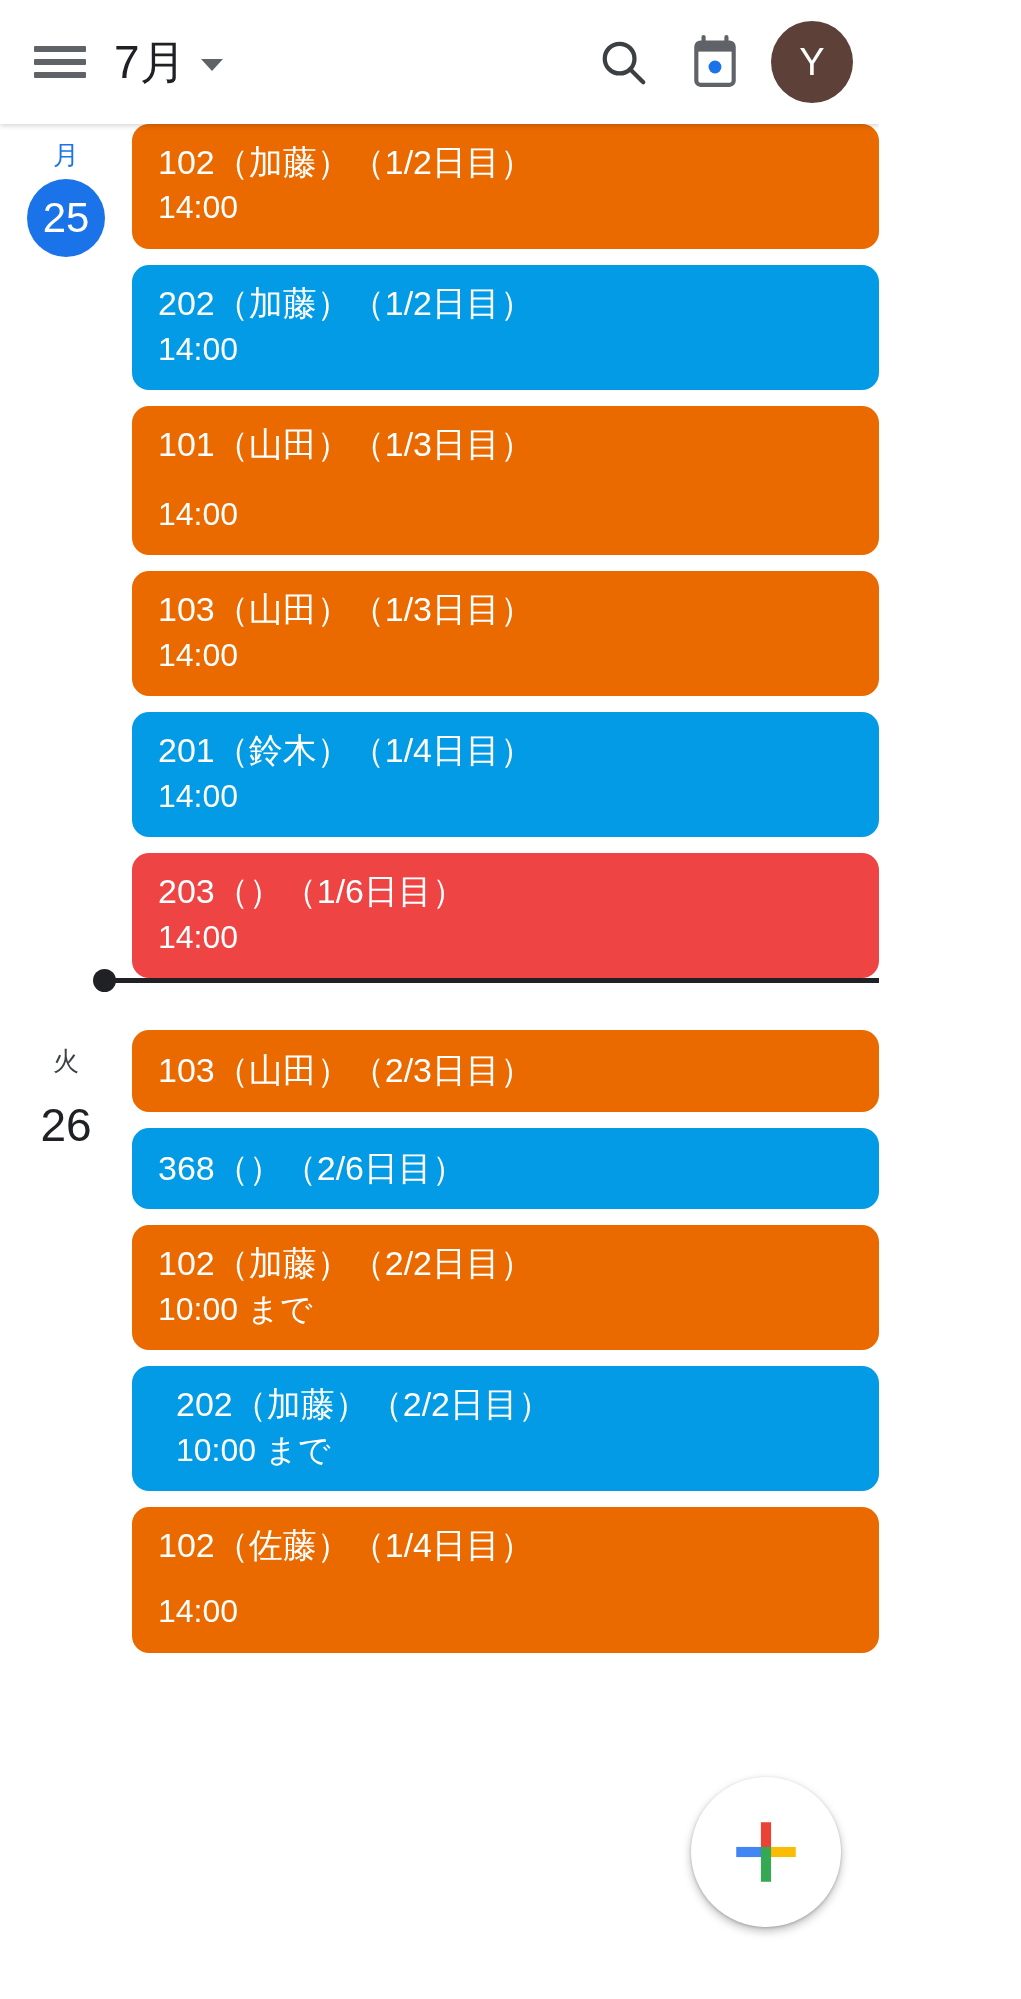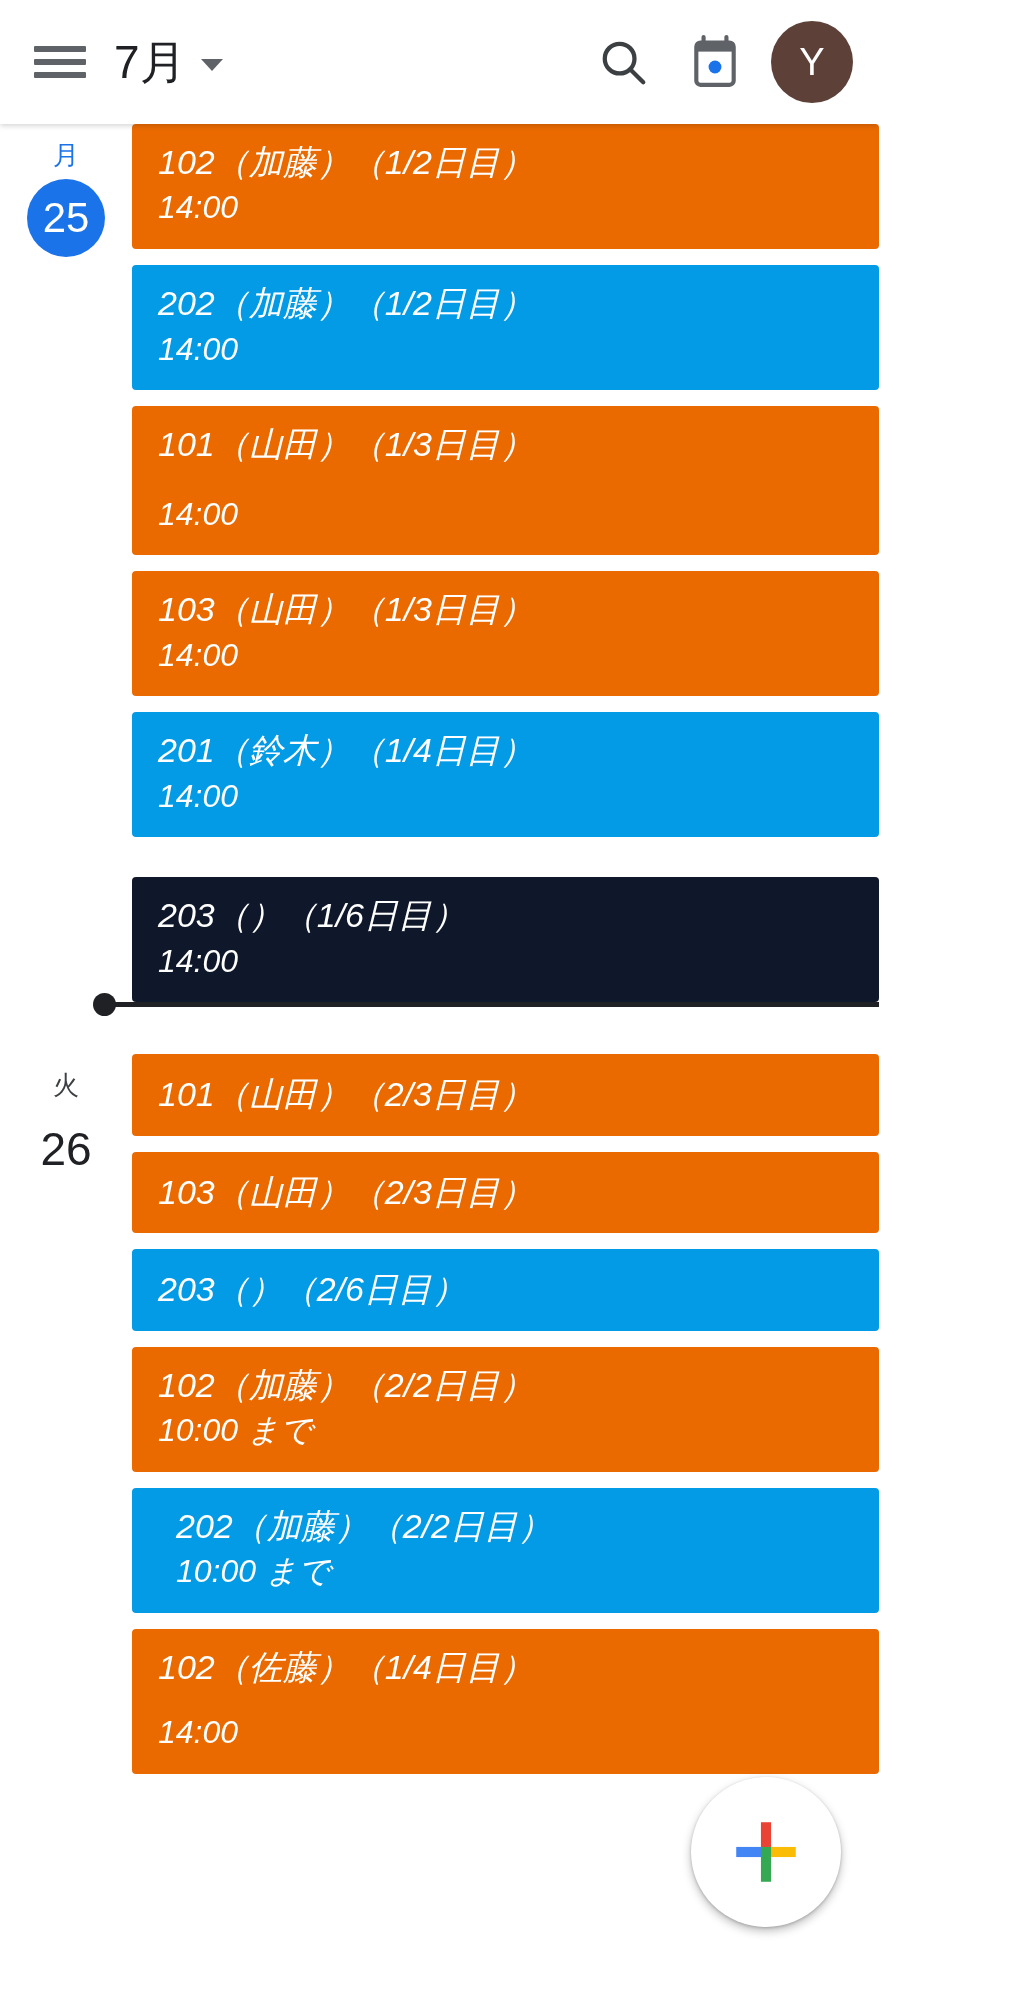--- a/index.html
+++ b/index.html
@@ -141,30 +141,29 @@
     font-size: 46px;
   }
 
   .events {
     flex: 1;
     padding-right: 0;
     display: flex;
     flex-direction: column;
   }
   .event {
-    border-radius: 4px;
+    border-radius: 17px;
     margin-bottom: 16px;
     padding: 20px 26px;
     color: #ffffff;
     cursor: pointer;
     min-height: 64px;
     display: flex;
     flex-direction: column;
     justify-content: center;
-    font-style: italic;
   }
   .event.two-line { padding: 18px 26px 20px; }
   .event .etitle {
     font-size: 34px;
     line-height: 1.22;
     white-space: nowrap;
   }
   .event .etime {
     font-size: 32px;
     line-height: 1.3;
@@ -268,45 +267,42 @@
               <div class="etime">14:00</div>
             </div>
             <div class="event two-line" style="background: rgb(234, 106, 0);">
               <div class="etitle">103（山田）（1/3日目）</div>
               <div class="etime">14:00</div>
             </div>
             <div class="event two-line" style="background: rgb(3, 155, 229);">
               <div class="etitle">201（鈴木）（1/4日目）</div>
               <div class="etime">14:00</div>
             </div>
-            <div class="event two-line" style="background: #0f172a; margin-top: 24px;">
+            <div class="event two-line" style="background: #ef4444;">
               <div class="etitle">203（）（1/6日目）</div>
               <div class="etime">14:00</div>
             </div>
           </div>
         </div>
         <div style="position: relative; height: 52px;">
           <div class="now-line" style="position: relative; left: 104px; width: calc(100% - 104px); margin-top: -16px;">
             <div class="now-dot"></div>
           </div>
         </div>
         <div class="day-block">
           <div class="day-gutter">
             <div class="dow normal">火</div>
             <div class="daynum normal">26</div>
           </div>
           <div class="events">
             <div class="event" style="background: rgb(234, 106, 0);">
-              <div class="etitle">101（山田）（2/3日目）</div>
-            </div>
-            <div class="event" style="background: rgb(234, 106, 0);">
               <div class="etitle">103（山田）（2/3日目）</div>
             </div>
             <div class="event" style="background: rgb(3, 155, 229);">
-              <div class="etitle">203（）（2/6日目）</div>
+              <div class="etitle">368（）（2/6日目）</div>
             </div>
             <div class="event two-line" style="background: rgb(234, 106, 0);">
               <div class="etitle">102（加藤）（2/2日目）</div>
               <div class="etime">10:00 まで</div>
             </div>
             <div class="event two-line" style="background: rgb(3, 155, 229); padding-left: 44px;">
               <div class="etitle">202（加藤）（2/2日目）</div>
               <div class="etime">10:00 まで</div>
             </div>
             <div class="event two-line" style="background: rgb(234, 106, 0); gap: 20px;">

